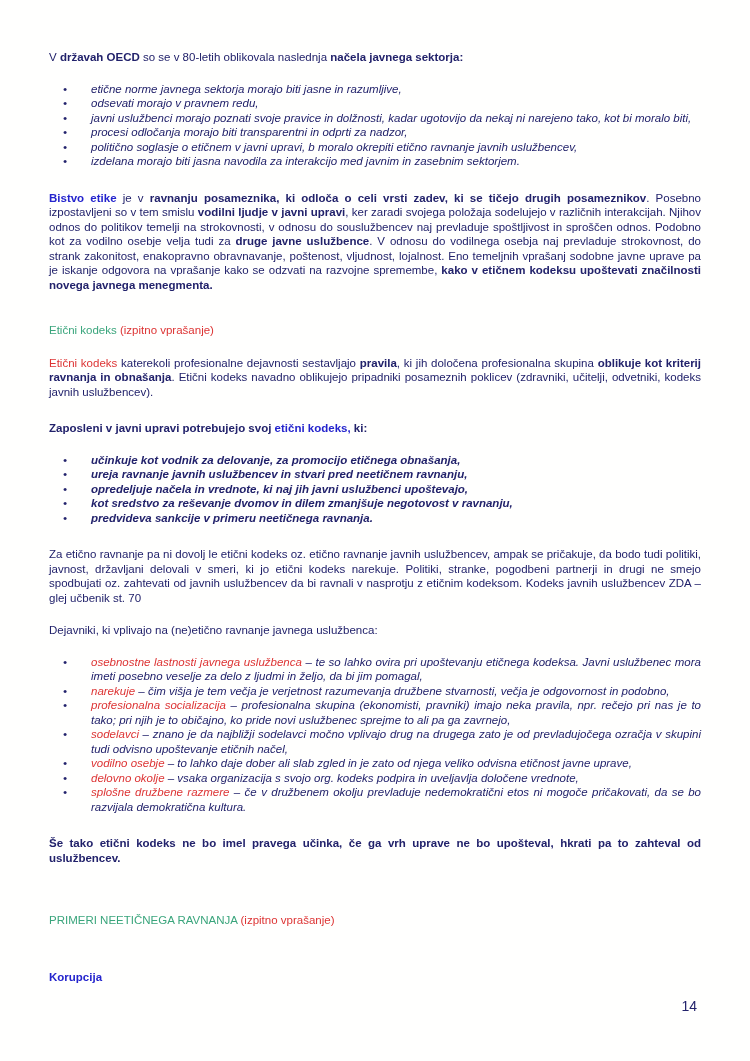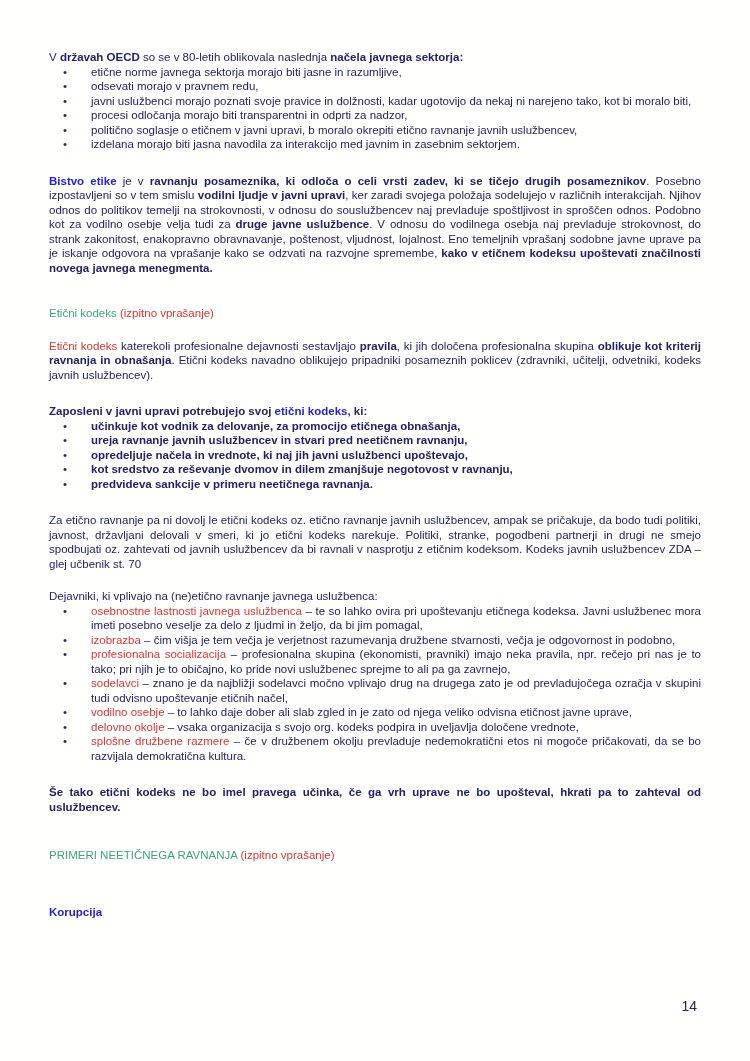--- a/index.html
+++ b/index.html
@@ -28,26 +28,26 @@
   .content li::before {
     content: "\2022";
     position: absolute;
     left: -28px;
     top: 0;
   }
   .r-b    { font-weight: bold; }
   .r-blue { color: #2424CD; }
   .r-red  { color: #DD3434; }
   .r-green{ color: #3AA57C; }
-  .mt0  { margin-top: 0; }
+  .mt0  { margin-top: 17px; font-style: italic; }
   .mt1  { margin-top: 22px; }
   .mt15 { margin-top: 18px; }
   .mt2  { margin-top: 31px; }
   .mt25 { margin-top: 42px; }
-  .mt3  { margin-top: 34px; }
+  .mt3  { margin-top: 48px; }
   .page-number {
     position: absolute;
     right: 53px;
     top: 999px;
     font-size: 14px;
     color: #22226B;
   }
 </style>
 </head>
 <body>
@@ -71,21 +71,21 @@
         <li><span class="r-b">učinkuje kot vodnik za delovanje, za promocijo etičnega obnašanja,</span></li>
         <li><span class="r-b">ureja ravnanje javnih uslužbencev in stvari pred neetičnem ravnanju,</span></li>
         <li><span class="r-b">opredeljuje načela in vrednote, ki naj jih javni uslužbenci upoštevajo,</span></li>
         <li><span class="r-b">kot sredstvo za reševanje dvomov in dilem zmanjšuje negotovost v ravnanju,</span></li>
         <li><span class="r-b">predvideva sankcije v primeru neetičnega ravnanja.</span></li>
       </ul>
       <p class="mt1"><span>Za etično ravnanje pa ni dovolj le etični kodeks oz. etično ravnanje javnih uslužbencev, ampak se pričakuje, da bodo tudi politiki, javnost, državljani delovali v smeri, ki jo etični kodeks narekuje. Politiki, stranke, pogodbeni partnerji in drugi ne smejo spodbujati oz. zahtevati od javnih uslužbencev da bi ravnali v nasprotju z etičnim kodeksom. Kodeks javnih uslužbencev ZDA – glej učbenik st. 70</span></p>
       <p class="mt15"><span>Dejavniki, ki vplivajo na (ne)etično ravnanje javnega uslužbenca:</span></p>
       <ul class="mt0">
         <li><span class="r-red">osebnostne lastnosti javnega uslužbenca</span><span> – te so lahko ovira pri upoštevanju etičnega kodeksa. Javni uslužbenec mora imeti posebno veselje za delo z ljudmi in željo, da bi jim pomagal,</span></li>
-        <li><span class="r-red">izobrazba</span><span> – čim višja je tem večja je verjetnost razumevanja družbene stvarnosti, večja je odgovornost in podobno,</span></li>
+        <li><span class="r-red">narekuje</span><span> – čim višja je tem večja je verjetnost razumevanja družbene stvarnosti, večja je odgovornost in podobno,</span></li>
         <li><span class="r-red">profesionalna socializacija</span><span> – profesionalna skupina (ekonomisti, pravniki) imajo neka pravila, npr. rečejo pri nas je to tako; pri njih je to običajno, ko pride novi uslužbenec sprejme to ali pa ga zavrnejo,</span></li>
         <li><span class="r-red">sodelavci</span><span> – znano je da najbližji sodelavci močno vplivajo drug na drugega zato je od prevladujočega ozračja v skupini tudi odvisno upoštevanje etičnih načel,</span></li>
         <li><span class="r-red">vodilno osebje</span><span> – to lahko daje dober ali slab zgled in je zato od njega veliko odvisna etičnost javne uprave,</span></li>
         <li><span class="r-red">delovno okolje</span><span> – vsaka organizacija s svojo org. kodeks podpira in uveljavlja določene vrednote,</span></li>
         <li><span class="r-red">splošne družbene razmere</span><span> – če v družbenem okolju prevladuje nedemokratični etos ni mogoče pričakovati, da se bo razvijala demokratična kultura.</span></li>
       </ul>
       <p class="mt1"><span class="r-b">Še tako etični kodeks ne bo imel pravega učinka, če ga vrh uprave ne bo upošteval, hkrati pa to zahteval od uslužbencev.</span></p>
       <p class="hd mt3"><span class="r-green">PRIMERI NEETIČNEGA RAVNANJA </span><span class="r-red">(izpitno vprašanje)</span></p>
       <p class="hd mt25"><span class="r-b r-blue">Korupcija</span></p>
     </div>

